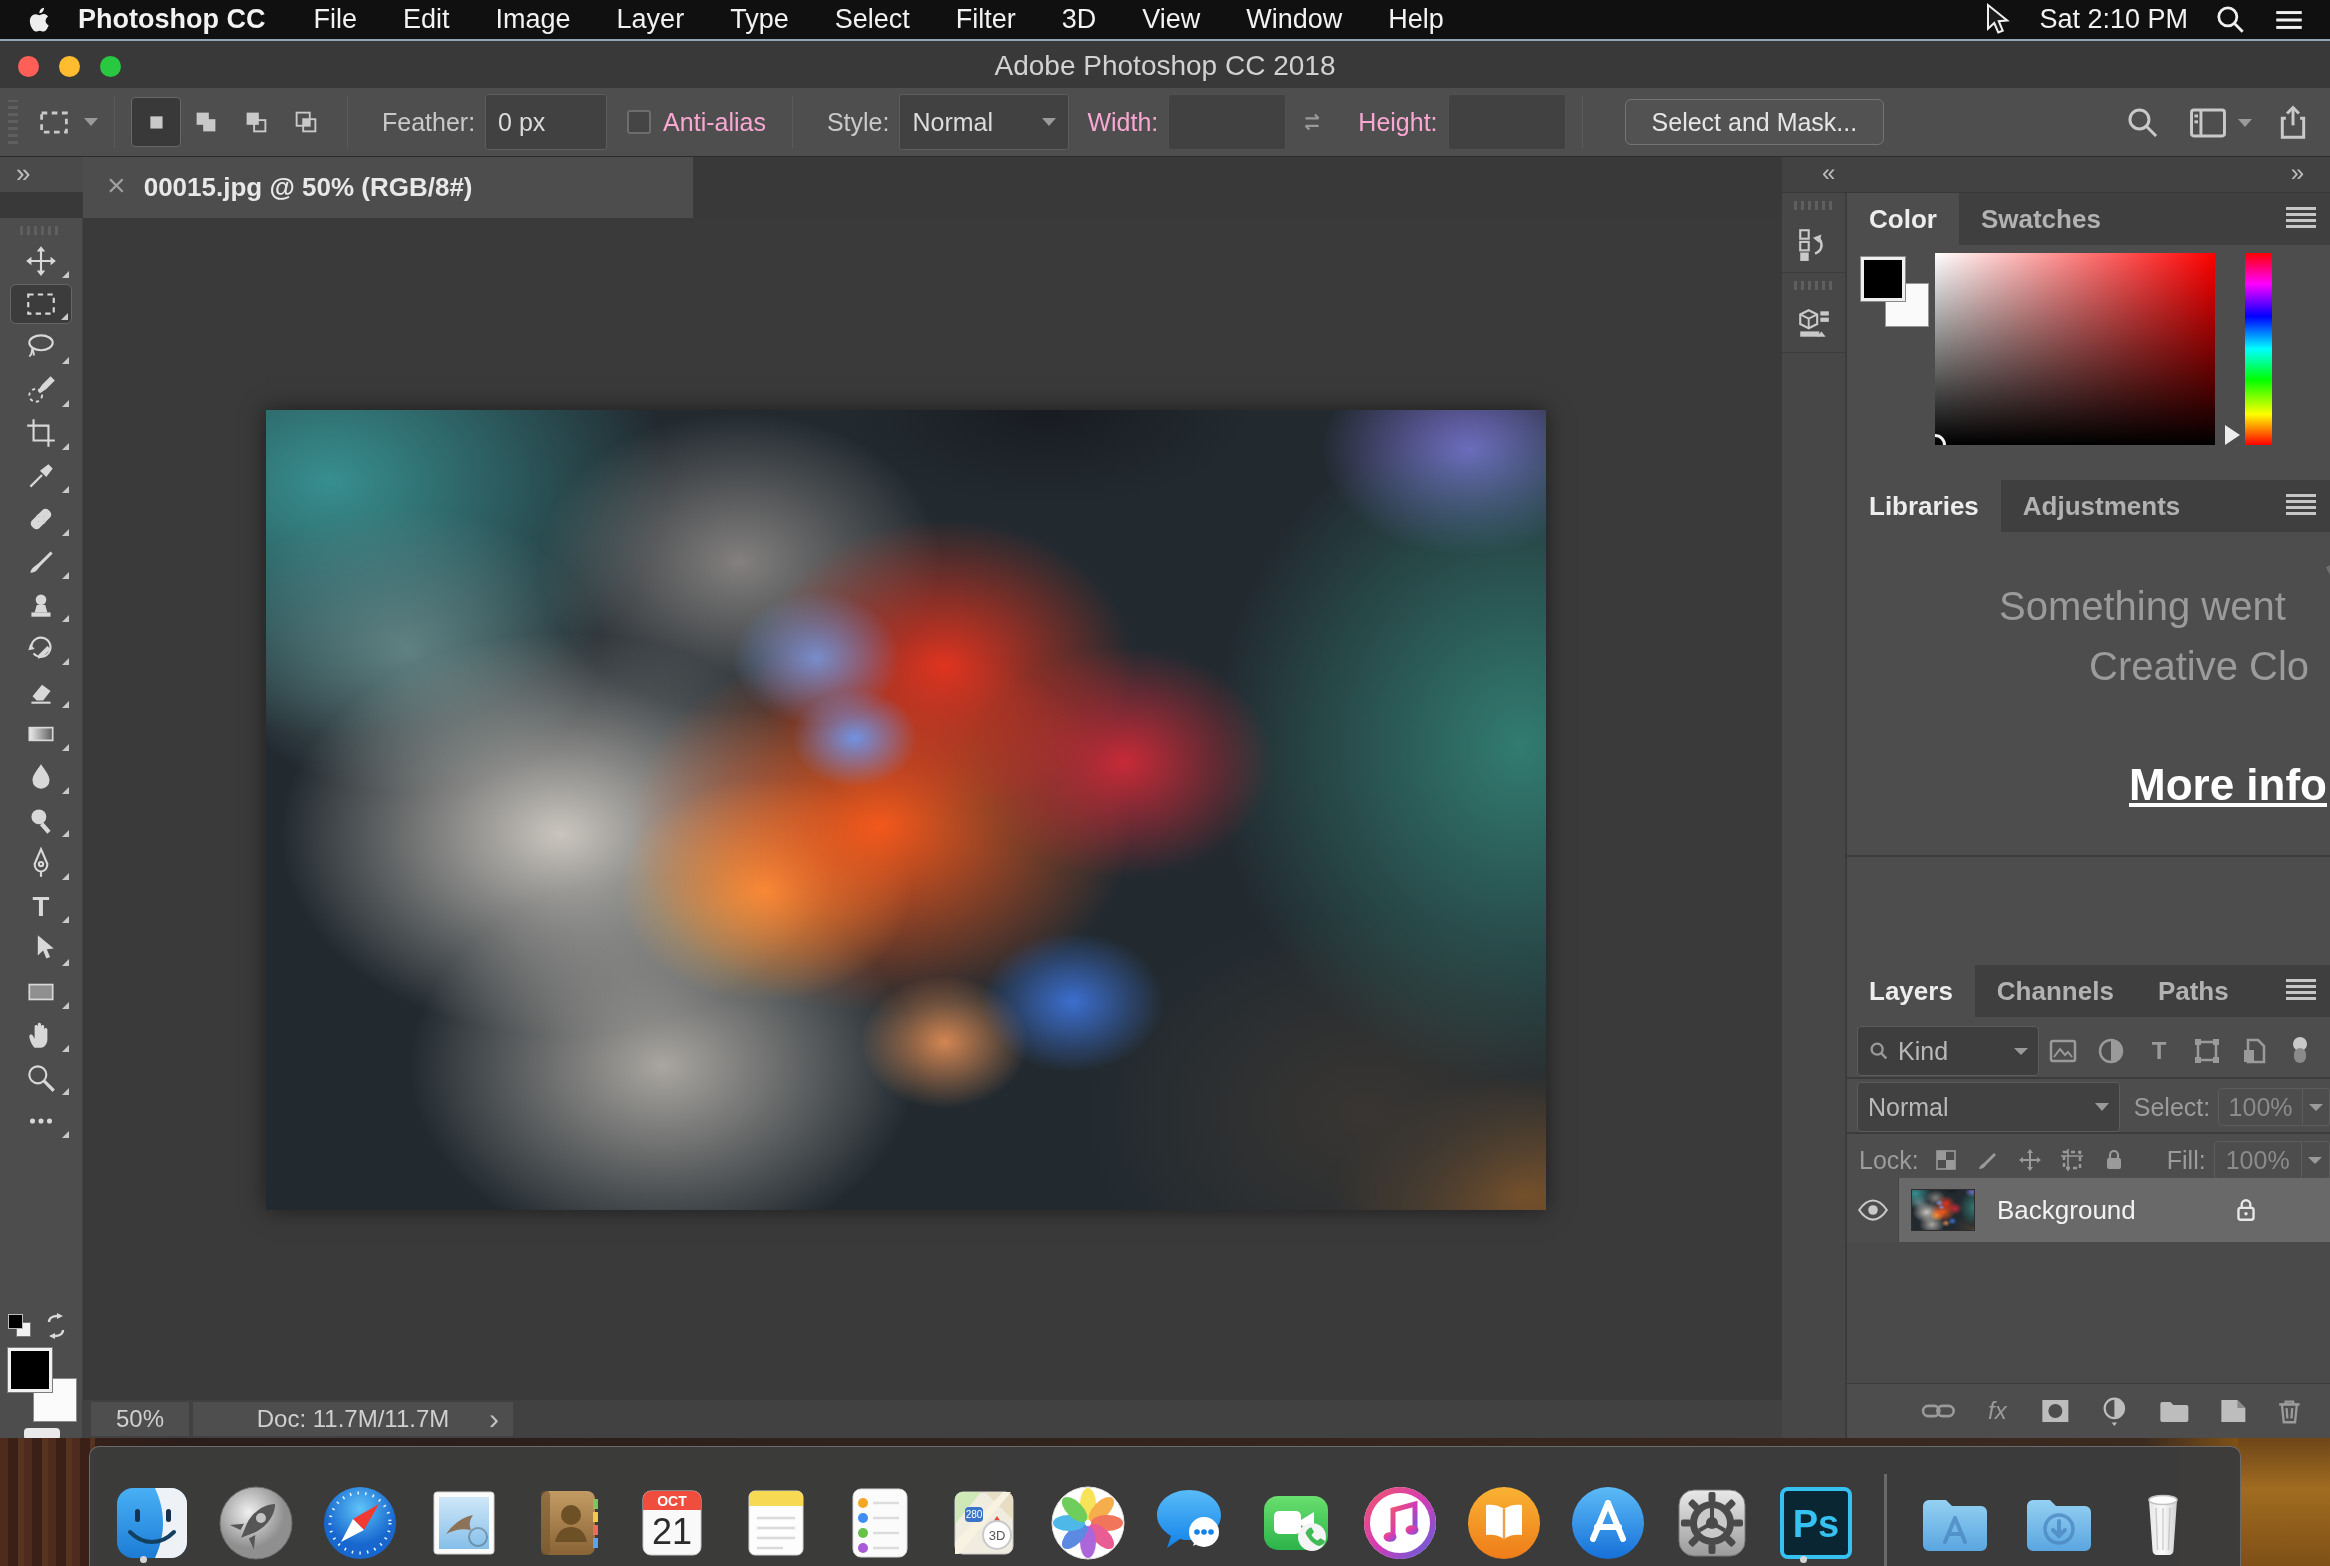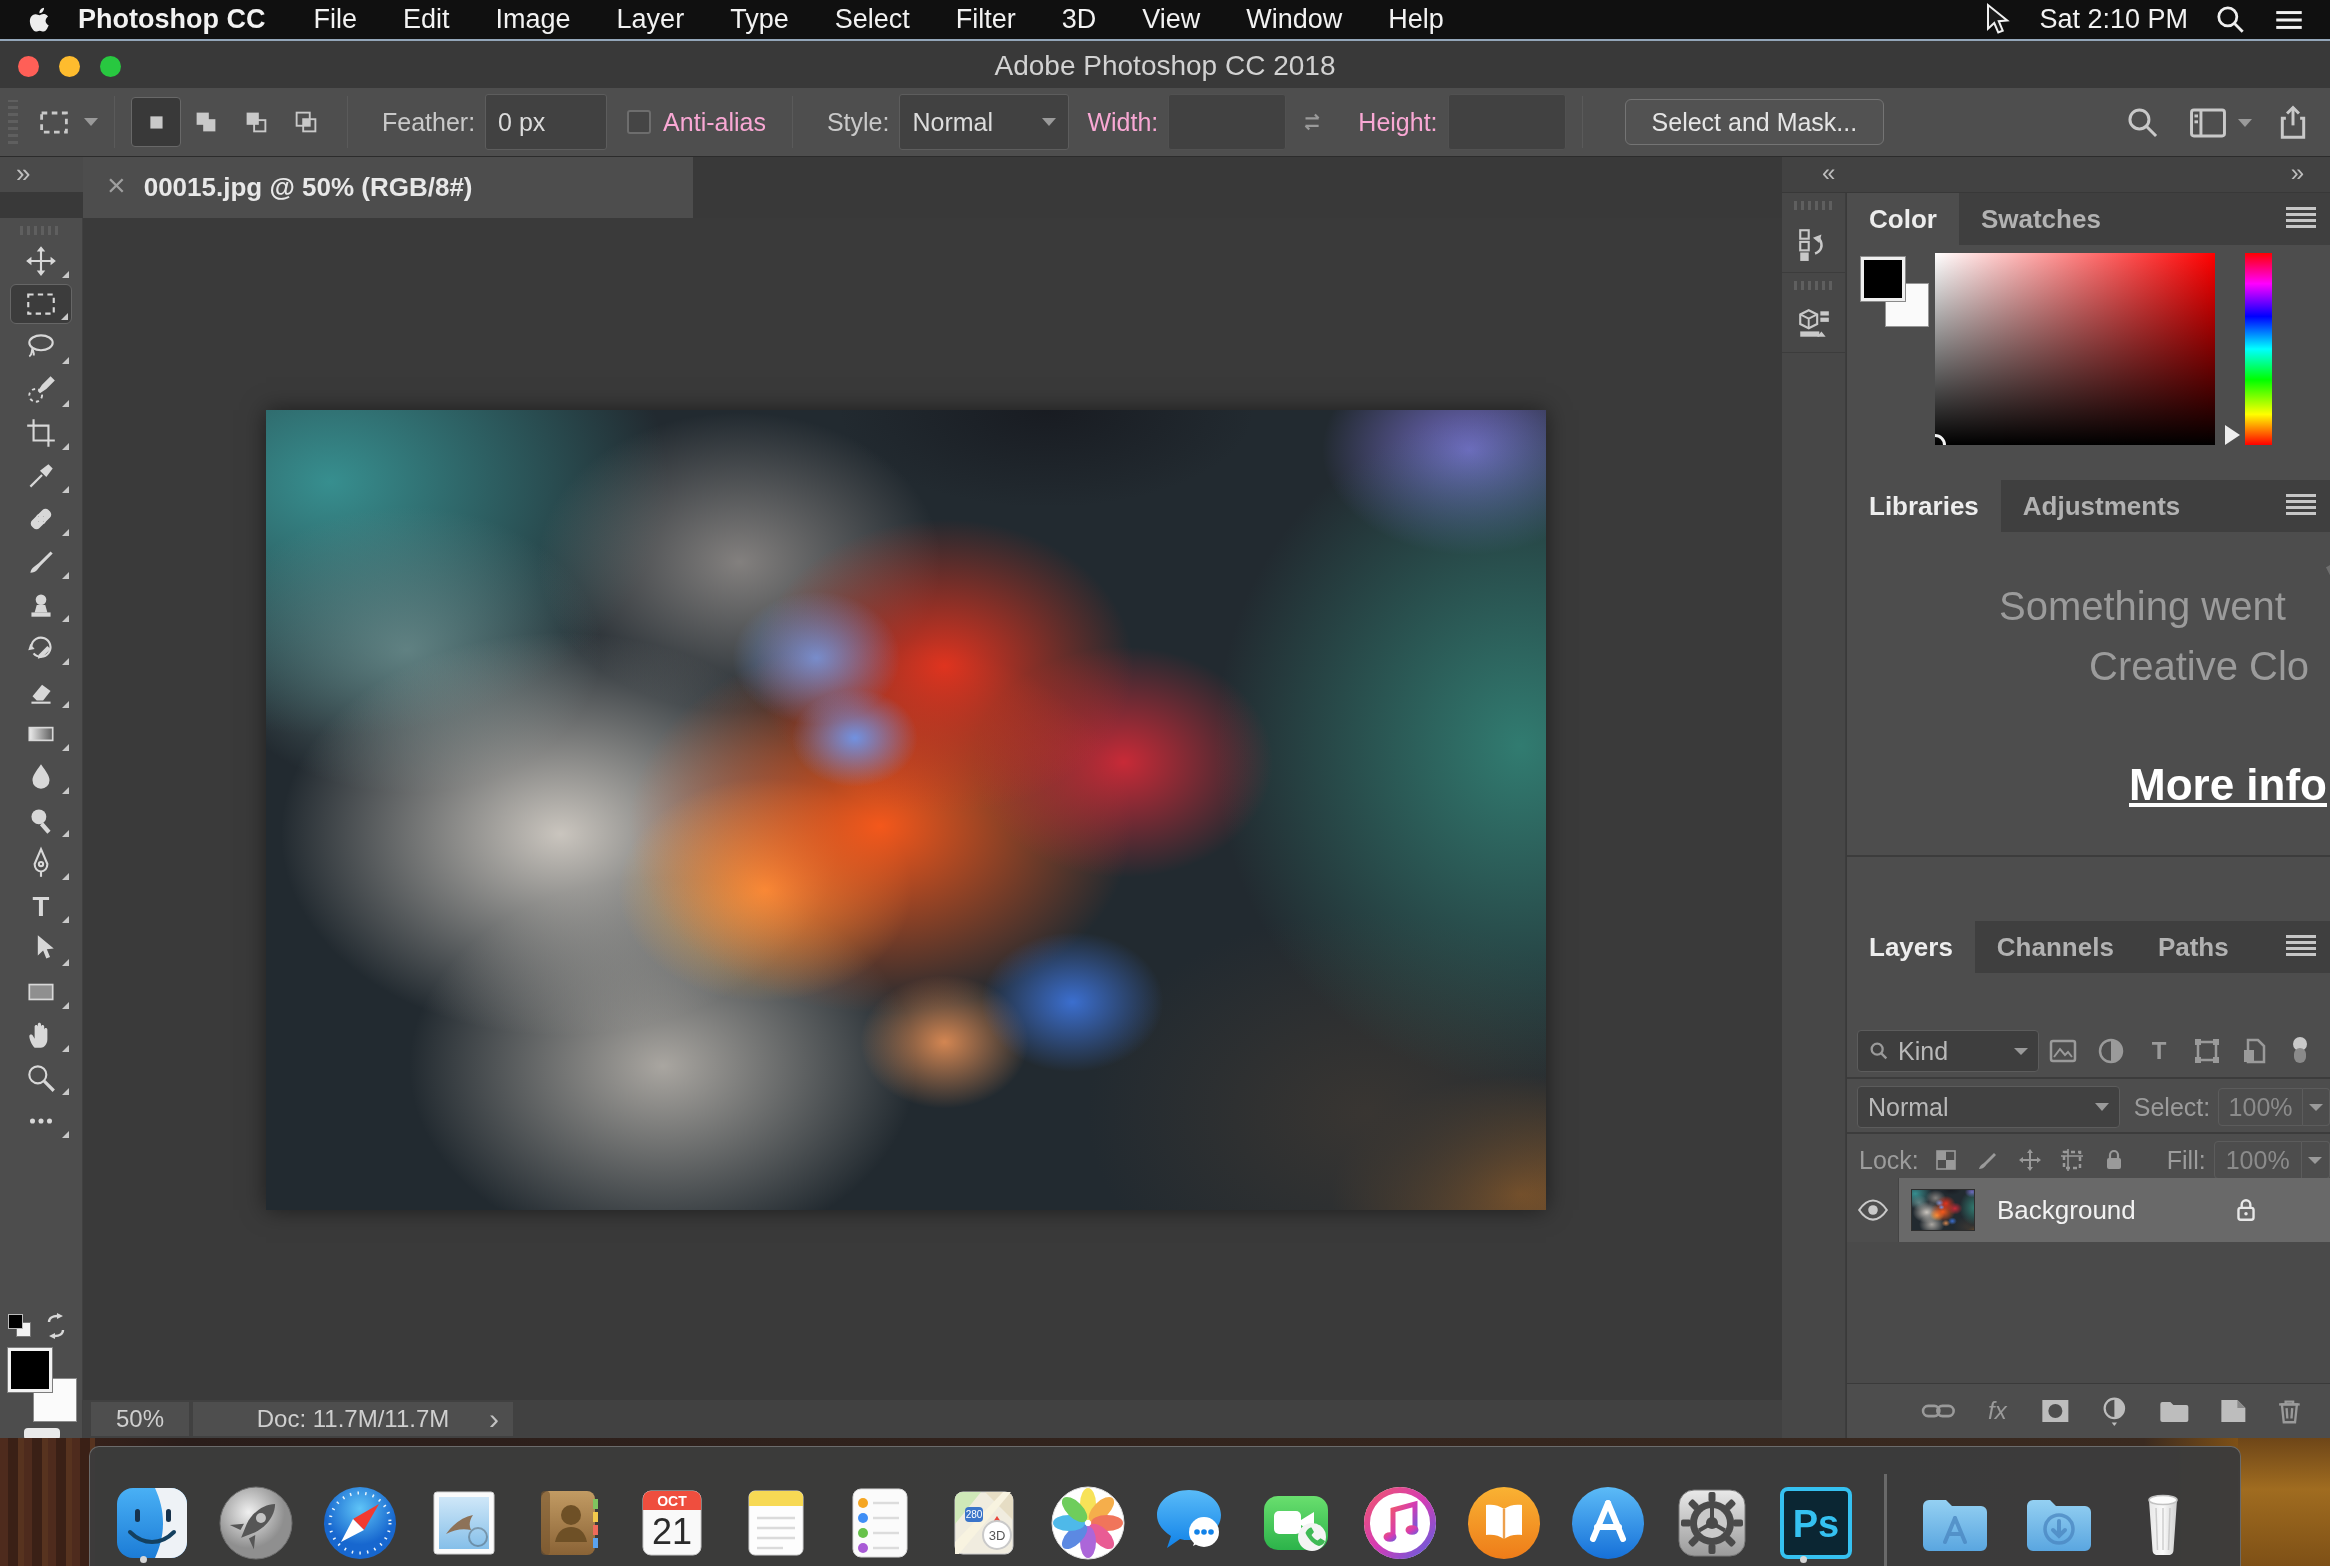--- a/index.html
+++ b/index.html
@@ -134,21 +134,21 @@
   .lib-line { position:absolute; white-space:nowrap; color:#9b9b9b; font-size:40px; }
   #lib-link { position:absolute; white-space:nowrap; color:#fff; font-size:44px; font-weight:bold;
               text-decoration:underline; }
   #lib-arc { position:absolute; right:-36px; top:-64px; width:120px; height:120px; border-radius:50%;
              border:16px solid #6e6e6e; border-left-color:transparent; border-bottom-color:transparent;
              transform:rotate(18deg); }
   .hdiv { position:absolute; left:0; width:483px; height:2px; background:#3c3c3c; }
 
   
   .lrow { position:absolute; left:0; width:483px; color:#9c9c9c; font-size:25px; display:flex; align-items:center; }
-  .combo { background:#414141; border:1px solid #5c5c5c; border-radius:4px; height:42px;
+  .combo { background:#414141; border:1px solid #5c5c5c; border-radius:4px; height:50px;
            display:flex; align-items:center; color:#b9b9b9; padding:0 10px; }
   .combo .chev { margin-left:auto; }
   .chev { width:0; height:0; border-left:7px solid transparent; border-right:7px solid transparent;
           border-top:8px solid #9a9a9a; }
   .valbox { border:1px solid #5c5c5c; border-radius:4px 0 0 4px; height:38px; width:88px;
             display:flex; align-items:center; justify-content:center; color:#8b8b8b; }
   .valchev { border:1px solid #5c5c5c; border-left:none; border-radius:0 4px 4px 0; height:38px; width:28px;
              display:flex; align-items:center; justify-content:center; }
   .fico { margin:0 9px; }
   #layerrow { position:absolute; left:0; top:985px; width:483px; height:64px; background:#696969;
@@ -567,21 +567,21 @@
         </div>
     </div>
     <div id="libbody">
       <div id="lib-arc"></div>
       <div class="lib-line" style="left:152px;top:52px;">Something went</div>
       <div class="lib-line" style="left:242px;top:112px;">Creative Clo</div>
       <div id="lib-link" style="left:282px;top:228px;">More info</div>
     </div>
     <div class="hdiv" style="top:662px;"></div>
 
-    <div class="tabrow" style="top:728px;">
+    <div class="tabrow" style="top:772px;">
       <div class="ptab active">Layers</div>
       <div class="ptab">Channels</div>
       <div class="ptab">Paths</div>
       <div class="pmenu" style="top:14px;">
           <div></div>
           <div></div>
           <div></div>
           <div></div>
         </div>
     </div>

